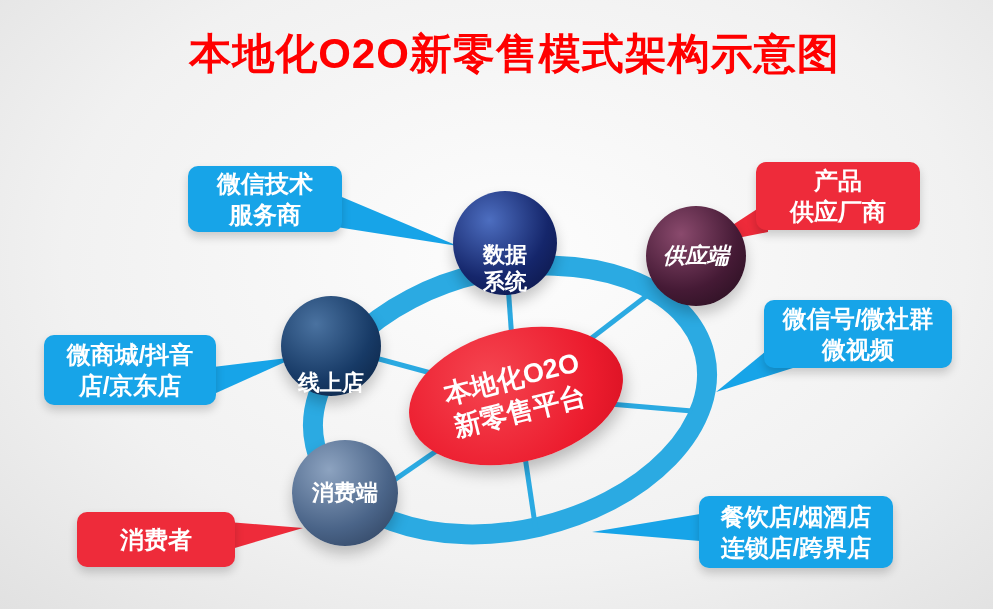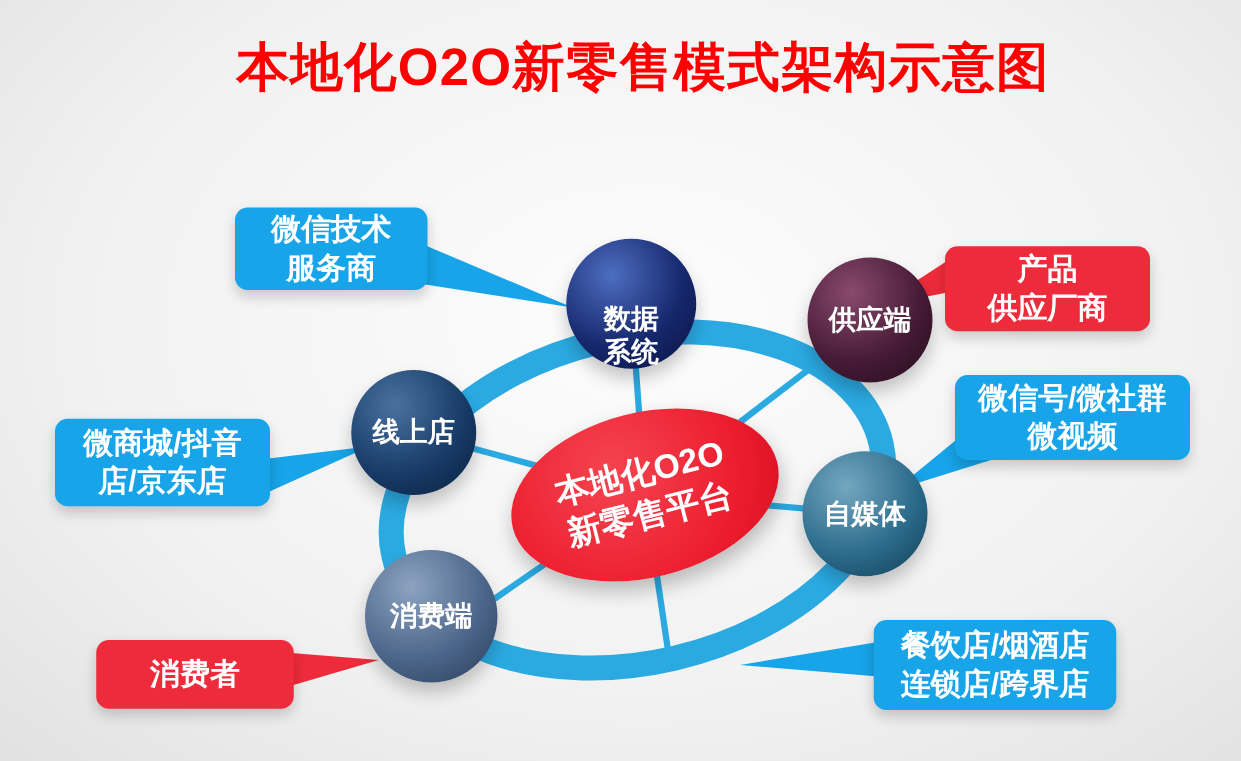--- a/index.html
+++ b/index.html
@@ -18,23 +18,23 @@
   .sphere{
     position:absolute;border-radius:50%;
     display:flex;align-items:center;justify-content:center;text-align:center;
     color:#fff;font-weight:bold;font-size:22px;line-height:1.2;
     box-shadow:0 8px 14px rgba(0,0,0,.22);
   }
   .sphere .lbl{white-space:pre-line;}
   .sp-data{left:453px;top:191px;width:104px;height:104px;
     background:radial-gradient(circle at 35% 28%, #4d6ec0, #15266b 58%, #0a1340 100%);align-items:flex-end;}
   .sp-supply{left:646px;top:206px;width:100px;height:100px;
-    background:radial-gradient(circle at 35% 28%, #8a4a6d, #451a35 58%, #230d1c 100%);}
+    background:radial-gradient(circle at 35% 28%, #8a4a6d, #451a35 58%, #230d1c 100%);font-style:italic;}
   .sp-online{left:281px;top:296px;width:100px;height:100px;
-    background:radial-gradient(circle at 35% 28%, #4a72a0, #173a66 58%, #0a1f3d 100%);}
+    background:radial-gradient(circle at 35% 28%, #4a72a0, #173a66 58%, #0a1f3d 100%);align-items:flex-end;}
   .sp-media{left:642px;top:361px;width:100px;height:100px;
     background:radial-gradient(circle at 35% 28%, #74a7c0, #2a6a8a 58%, #123c52 100%);}
   .sp-consumer{left:292px;top:440px;width:106px;height:106px;
     background:radial-gradient(circle at 35% 28%, #8da3c0, #4a6488 58%, #2a3c58 100%);}
   .sp-offline{left:483px;top:478px;width:106px;height:106px;color:#1a2240;
     background:radial-gradient(circle at 32% 25%, #ffffff, #d9d9d9 55%, #979797 100%);}
   
   .center-ellipse{
     position:absolute;left:407px;top:330px;width:218px;height:132px;border-radius:50%;
     background:radial-gradient(circle at 40% 32%, #f54550, #ec1c2e 65%, #d40f20 100%);
@@ -48,21 +48,21 @@
   .callout{
     position:absolute;border-radius:10px;
     display:flex;align-items:center;justify-content:center;text-align:center;
     color:#fff;font-weight:bold;font-size:24px;line-height:1.3;
     box-shadow:0 5px 10px rgba(0,0,0,.18);
   }
   .callout .lbl{white-space:pre-line;}
   .callout.blue{background:#17a4e8;}
   .callout.red{background:#ee2b3a;}
   .co-wechat-tech{left:188px;top:166px;width:154px;height:66px;}
-  .co-product{left:756px;top:162px;width:164px;height:68px;margin-top:35px;}
+  .co-product{left:756px;top:162px;width:164px;height:68px;}
   .co-mall{left:44px;top:335px;width:172px;height:70px;}
   .co-media{left:764px;top:300px;width:188px;height:68px;}
   .co-consumer{left:77px;top:512px;width:158px;height:55px;}
   .co-restaurant{left:699px;top:496px;width:194px;height:72px;}
 </style>
 </head>
 <body>
 
 <div class="stage">
 
@@ -92,23 +92,20 @@
   <div class="sphere sp-data">
     <span class="lbl">数据
 系统</span>
   </div>
   <div class="sphere sp-supply">
     <span class="lbl">供应端</span>
   </div>
   <div class="sphere sp-online">
     <span class="lbl">线上店</span>
   </div>
-  <div class="sphere sp-media">
-    <span class="lbl">自媒体</span>
-  </div>
   <div class="sphere sp-consumer">
     <span class="lbl">消费端</span>
   </div>
 
   <div class="center-ellipse">
     <span class="lbl">本地化O2O
 新零售平台</span>
   </div>
 
   <div class="callout blue co-wechat-tech">

